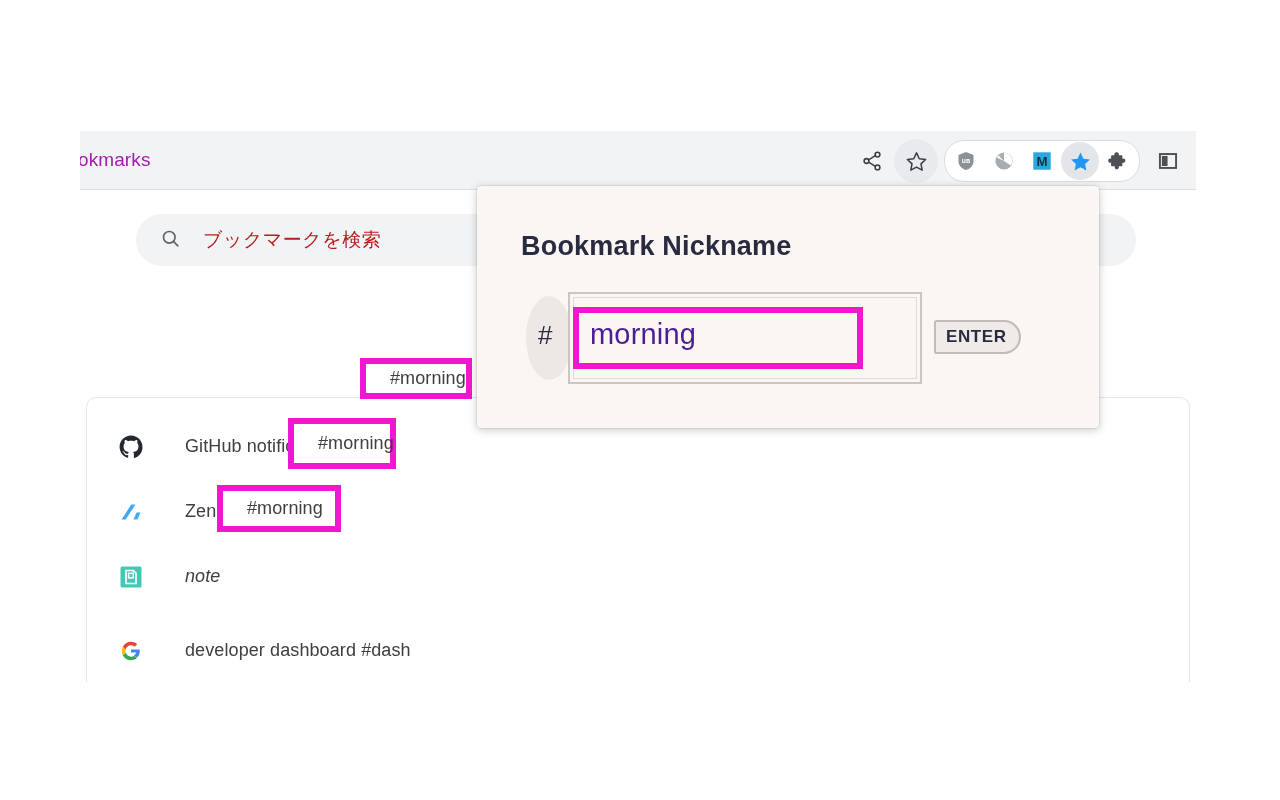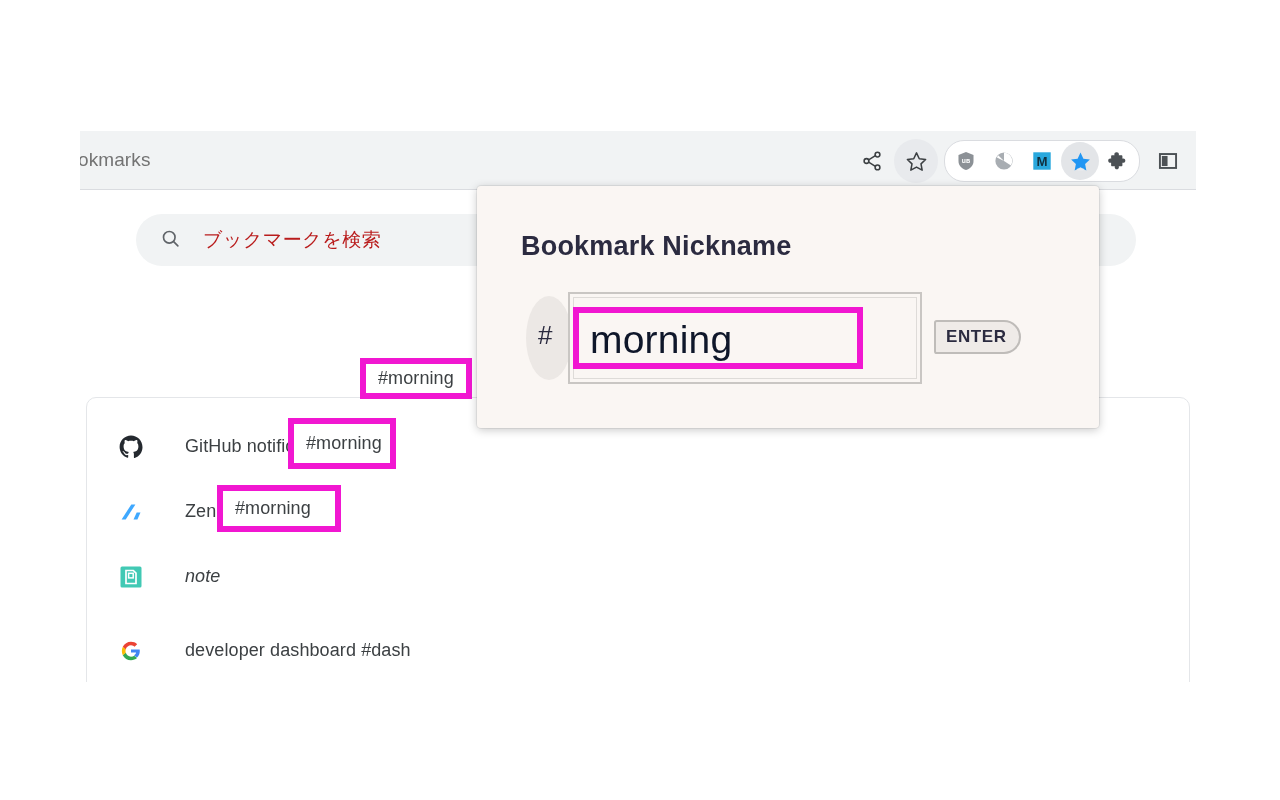--- a/index.html
+++ b/index.html
@@ -34,21 +34,21 @@
     height: 59px;
     background: #f1f3f4;
     border-bottom: 1px solid #dadce0;
     box-sizing: border-box;
   }
   .tab-title {
     position: absolute;
     left: -2px;
     top: 18px;
     font-size: 19px;
-    color: #737373;
+    color: #a21caf;
     letter-spacing: .1px;
     white-space: nowrap;
   }
 
   .tb-icons {
     position: absolute;
     right: 6px;
     top: 8px;
     height: 44px;
     display: flex;
@@ -151,21 +151,21 @@
   }
 
   
   .hl {
     position: absolute;
     border: 6px solid #f117d1;
     background: #ffffff;
     box-sizing: border-box;
     display: flex;
     align-items: center;
-    padding-left: 12px;
+    padding-left: 24px;
     font-size: 18px;
     color: #3c4043;
     white-space: nowrap;
     letter-spacing: .1px;
   }
 
   
   #popup {
     position: absolute;
     left: 477px;
@@ -228,22 +228,22 @@
     width: 290px;
     height: 62px;
     border: 6px solid #f117d1;
     box-sizing: border-box;
     background: transparent;
   }
   .field-value {
     position: absolute;
     left: 590px;
     top: 318px;
-    font-size: 39px;
-    color: #0f172a;
+    font-size: 29px;
+    color: #4c1d95;
     letter-spacing: .2px;
   }
   .enter-btn {
     position: absolute;
     left: 934px;
     top: 320px;
     height: 34px;
     padding: 0 12px 0 10px;
     background: #efebe8;
     border: 2px solid #bfbcb9;

